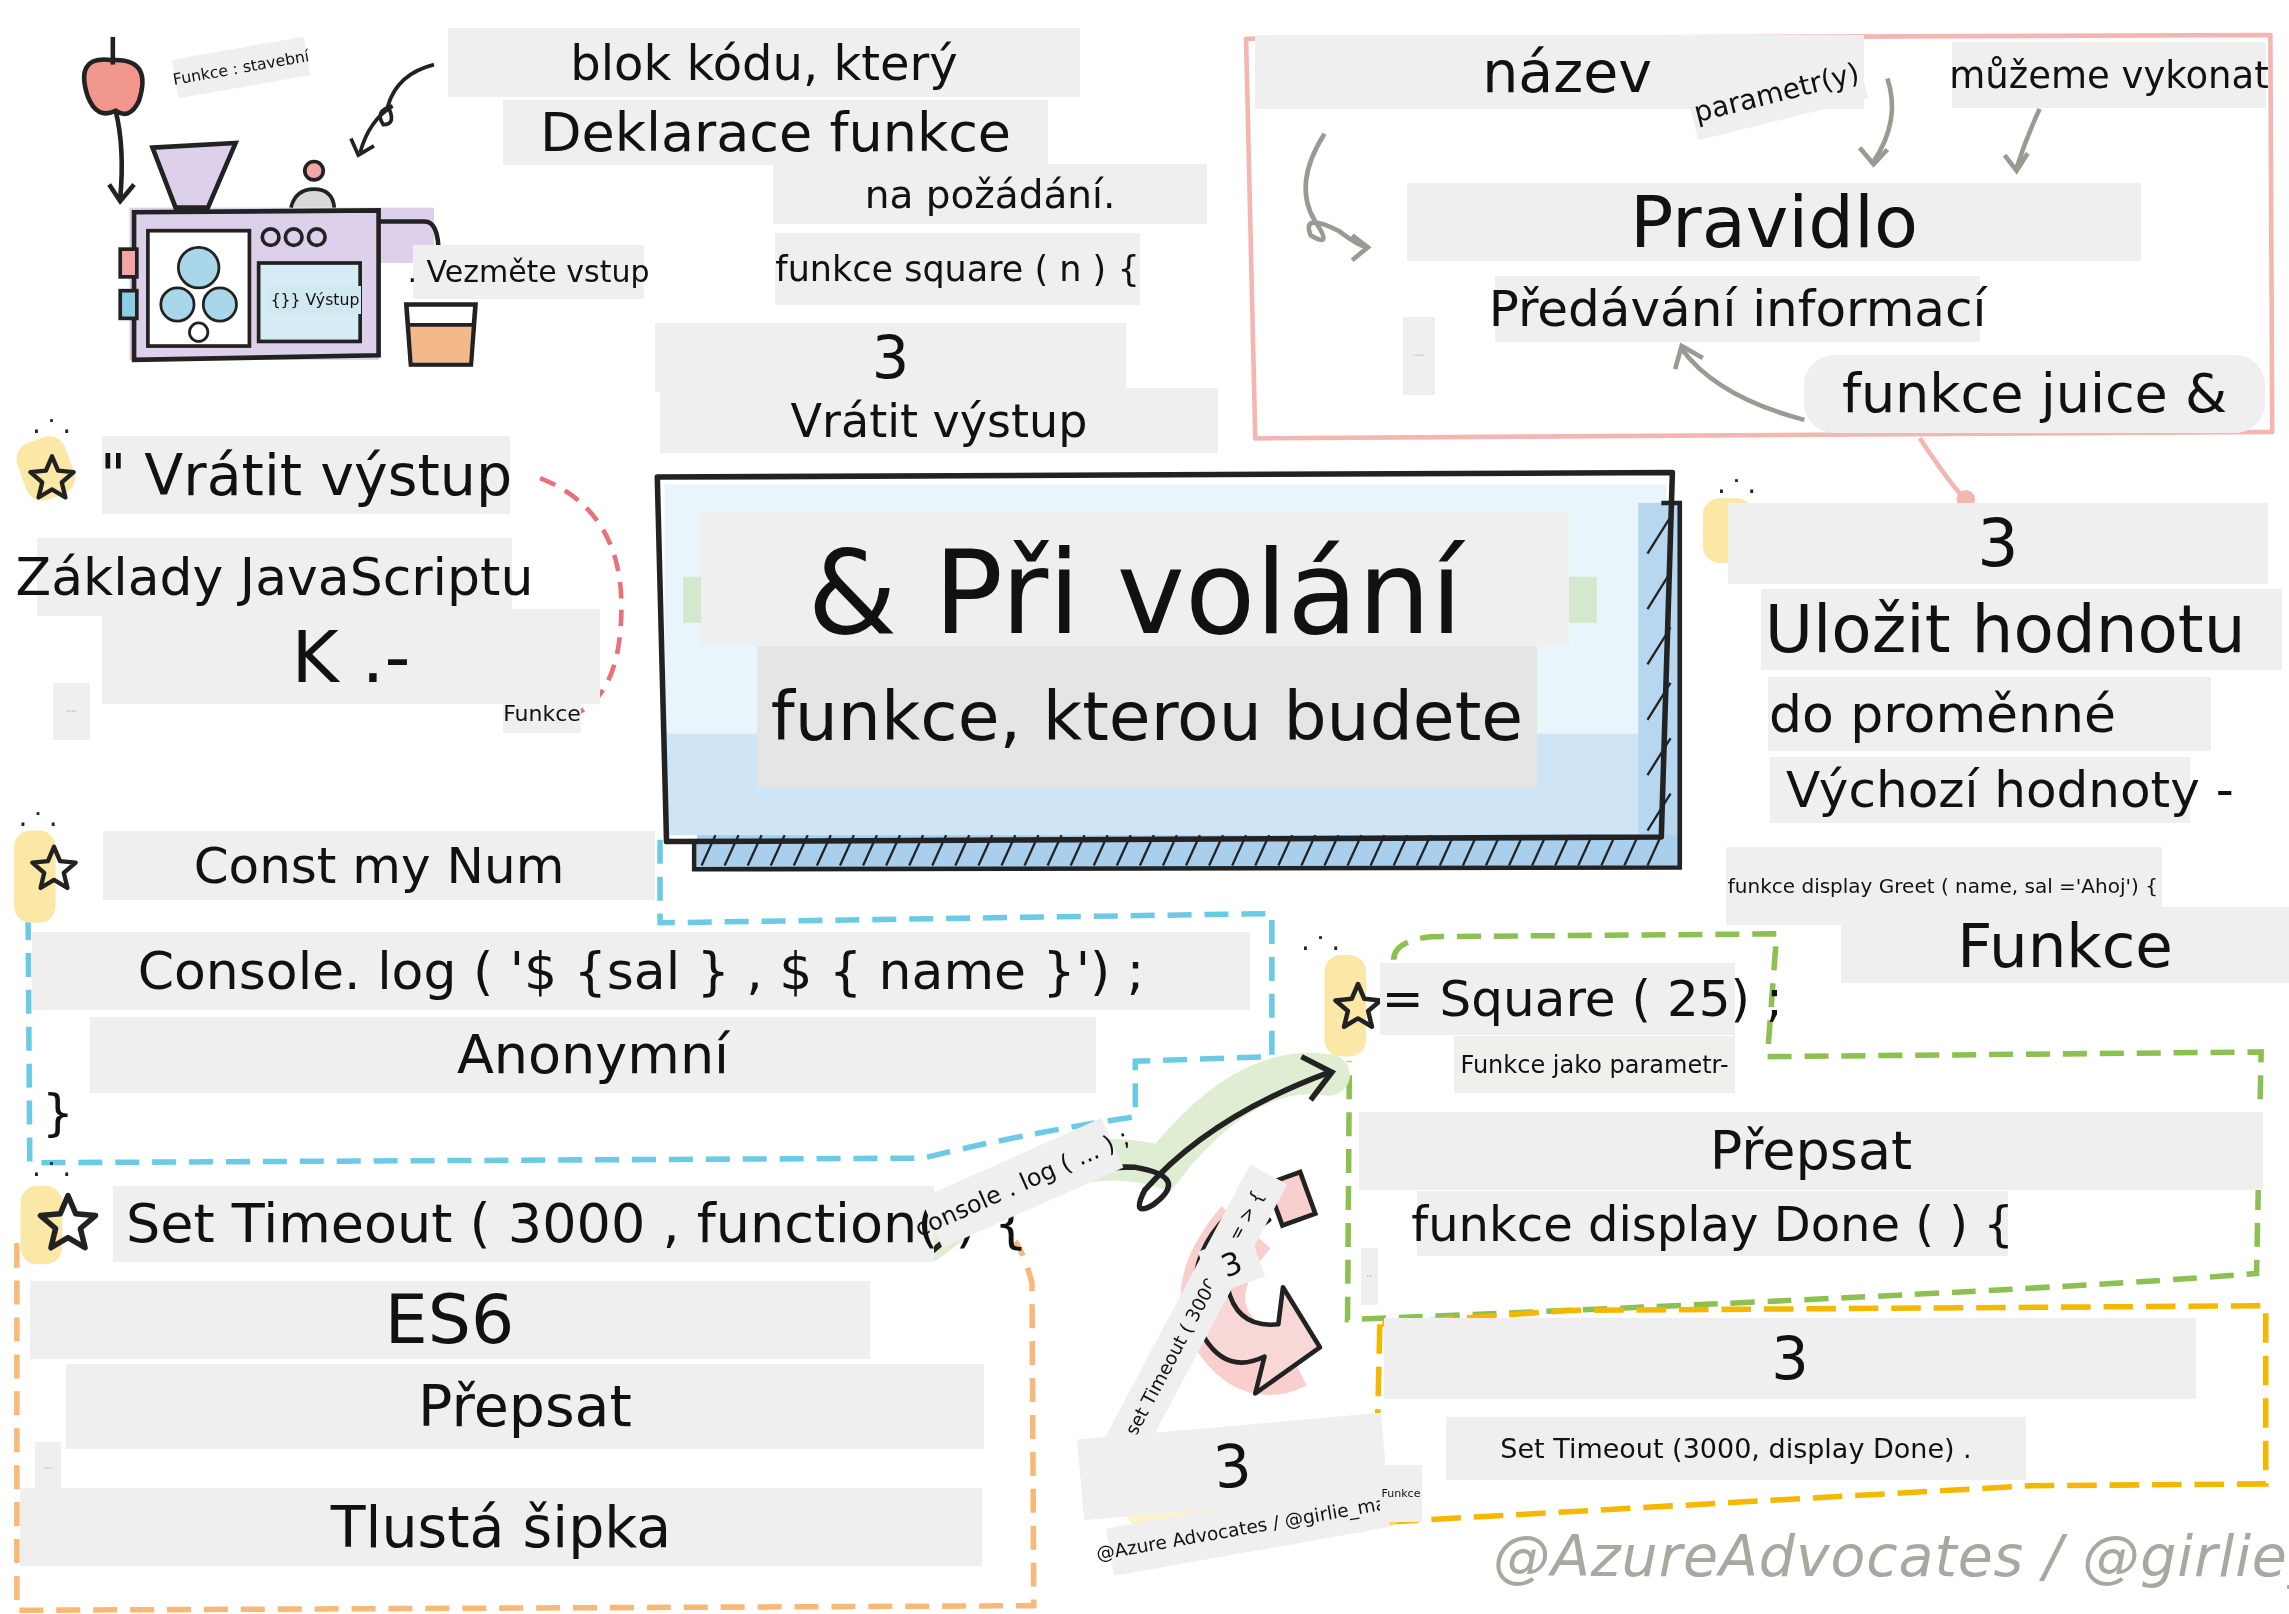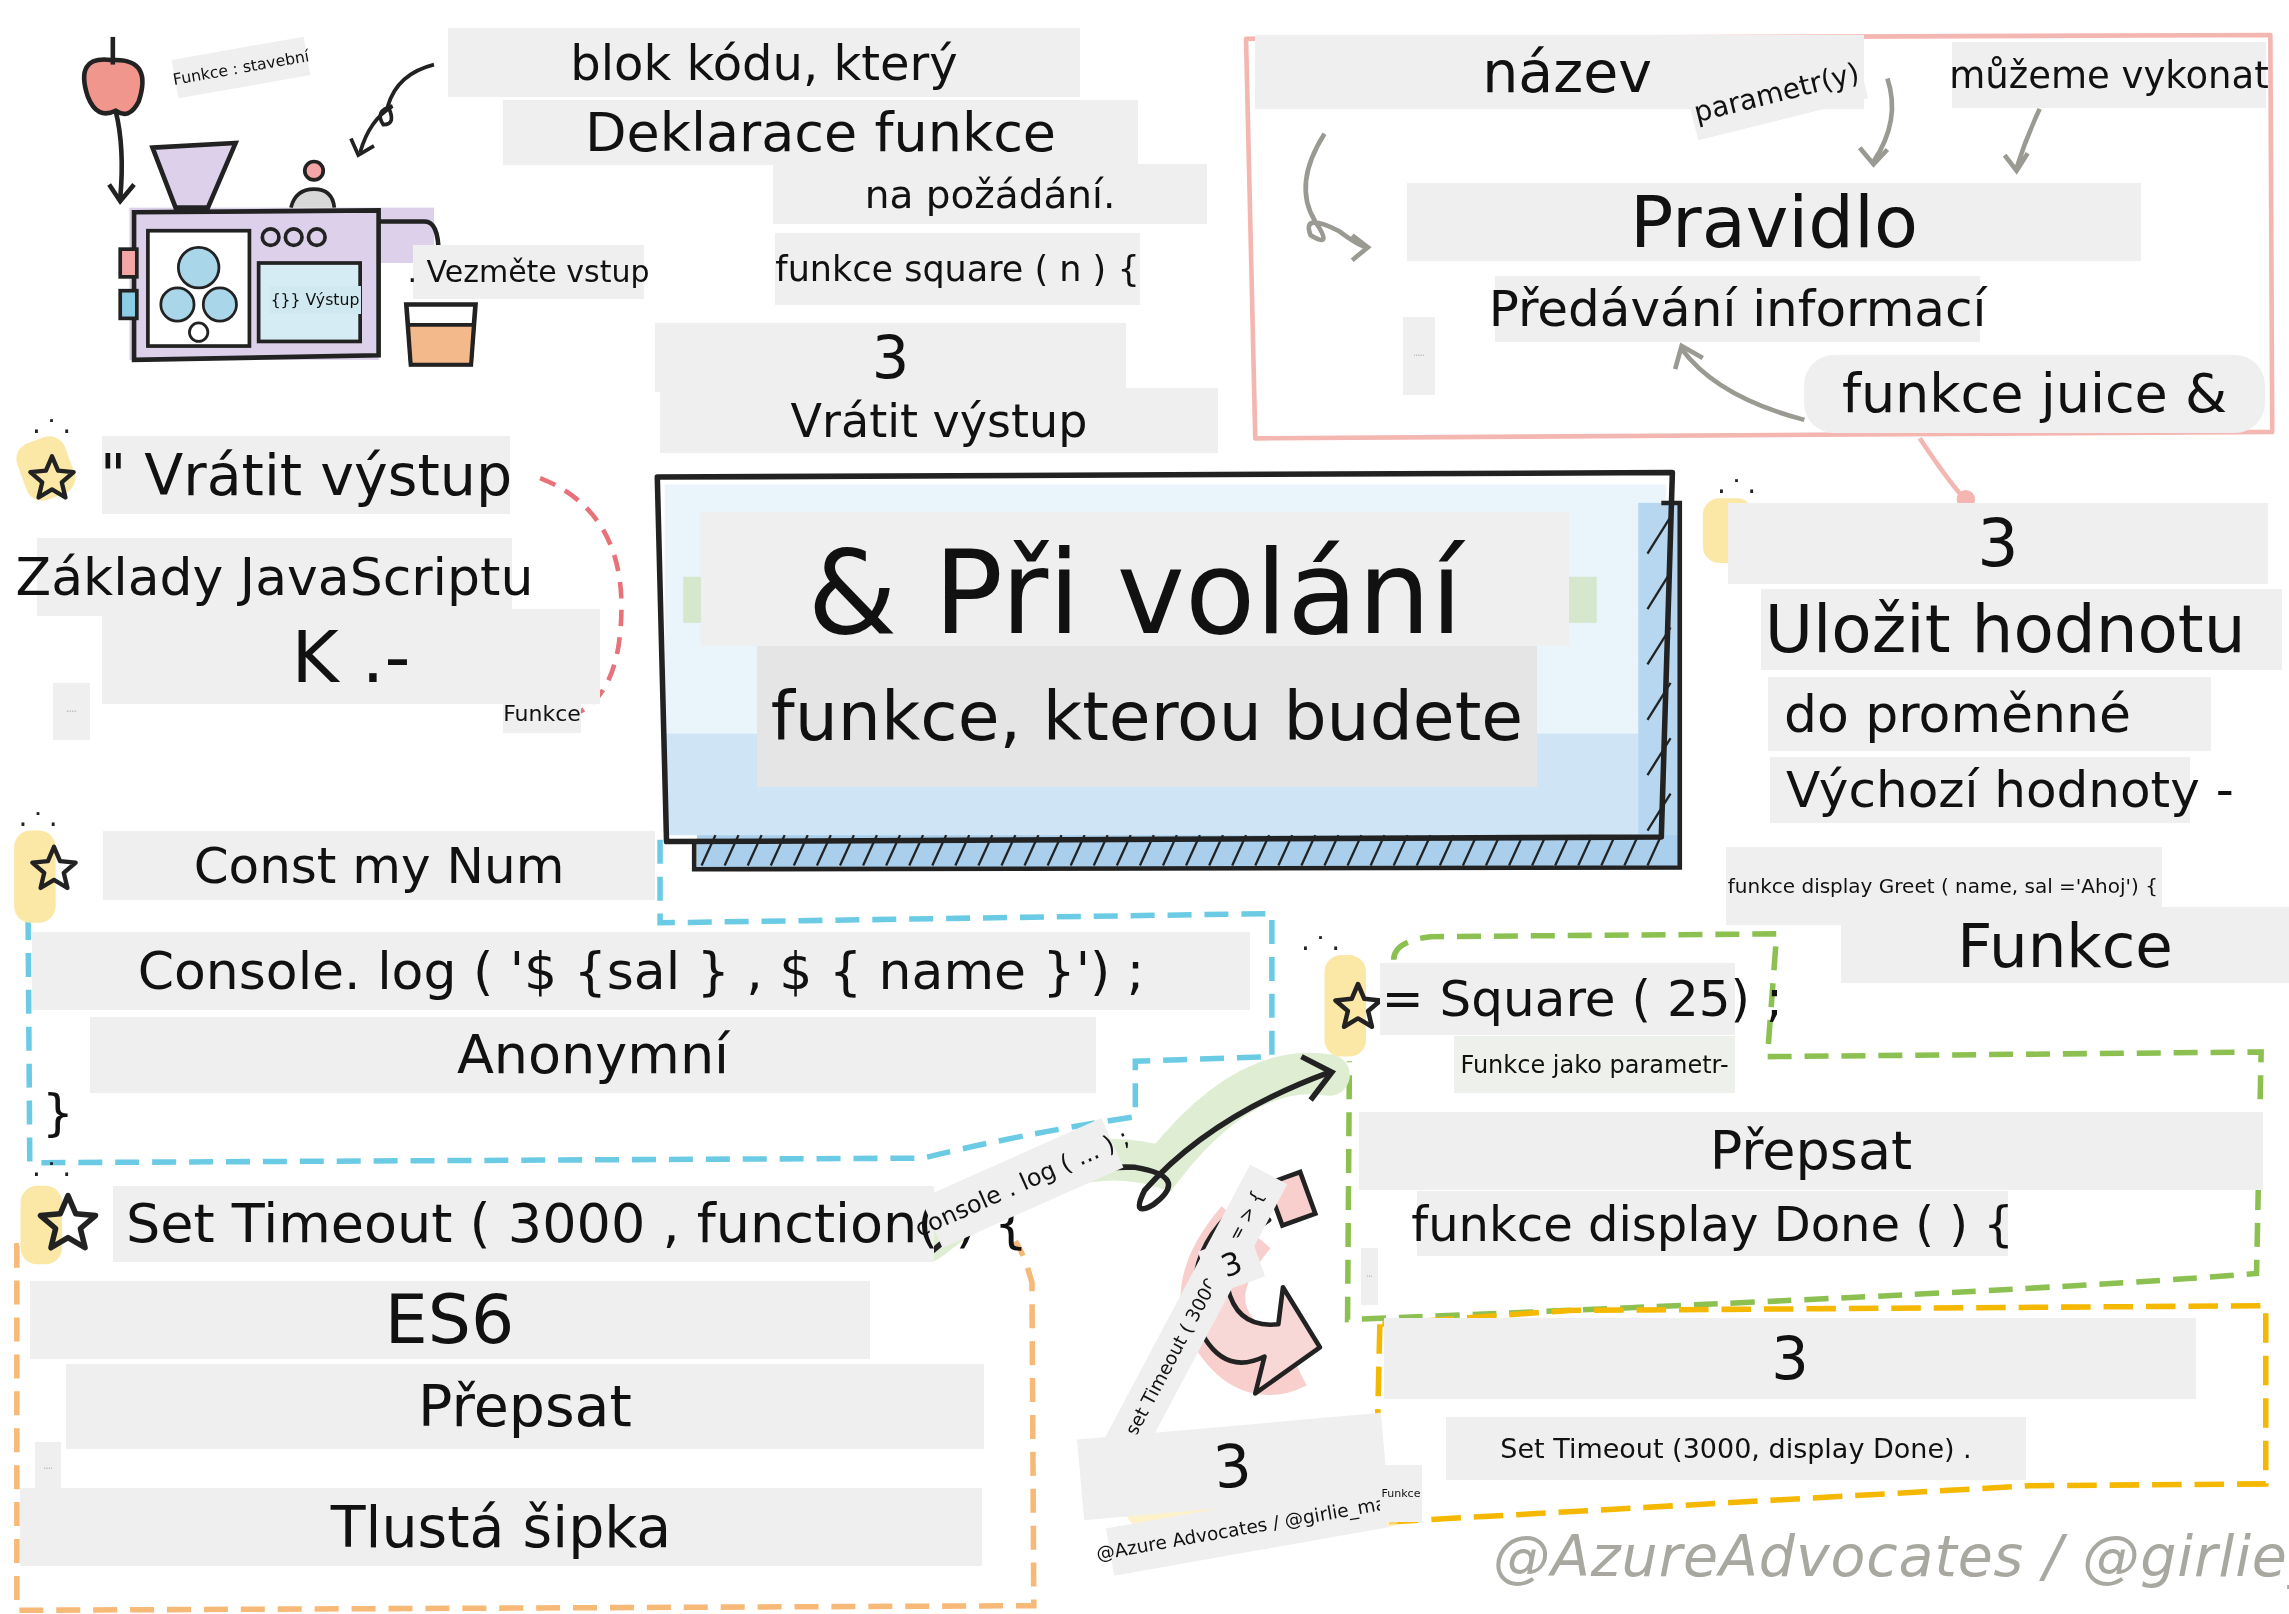--- a/index.html
+++ b/index.html
@@ -152,21 +152,21 @@
   <rect x="1435" y="1035" width="45" height="110" fill="#fbe7a6" rx="18"></rect>
   <rect x="1845" y="540" width="55" height="70" fill="#fbe7a6" rx="18"></rect>
   <rect x="1220" y="1610" width="300" height="45" fill="#fbe7a6" rx="18" opacity="0.6"></rect>
 </svg>
 
 <div class="lbl" style="left:174px;top:48px;width:134px;height:39px;font-size:15.7px;transform:rotate(-10deg);">Funkce : stavební</div>
 <div class="lbl" style="left:269px;top:286px;width:92px;height:28px;font-size:15.7px;background:#d0e8f0;">{}} Výstup</div>
 <div class="lbl" style="left:413px;top:245px;width:231px;height:54px;font-size:30px;">. Vezměte vstup</div>
 
 <div class="lbl" style="left:448px;top:28px;width:632px;height:69px;font-size:48px;">blok kódu, který</div>
-<div class="lbl" style="left:503px;top:100px;width:635px;height:65px;font-size:54px;">Deklarace funkce</div>
+<div class="lbl" style="left:503px;top:100px;width:545px;height:65px;font-size:54px;">Deklarace funkce</div>
 <div class="lbl" style="left:773px;top:164px;width:434px;height:60px;font-size:39px;">na požádání.</div>
 <div class="lbl" style="left:775px;top:233px;width:365px;height:72px;font-size:35px;">funkce square ( n ) {</div>
 <div class="lbl" style="left:655px;top:323px;width:471px;height:69px;font-size:59px;">3</div>
 <div class="lbl" style="left:660px;top:388px;width:558px;height:65px;font-size:46px;">Vrátit výstup</div>
 
 <div class="lbl" style="left:1255px;top:35px;width:609px;height:74px;font-size:57px;justify-content:flex-end;padding-right:212px;box-sizing:border-box;">název</div>
 <div class="lbl" style="left:1689px;top:65px;width:175px;height:55px;font-size:28px;transform:rotate(-14deg);">parametr(y)</div>
 <div class="lbl" style="left:1952px;top:42px;width:314px;height:66px;font-size:37px;">můžeme vykonat</div>
 <div class="lbl" style="left:1407px;top:183px;width:734px;height:78px;font-size:72px;">Pravidlo</div>
 <div class="lbl" style="left:1495px;top:276px;width:485px;height:66px;font-size:50px;">Předávání informací</div>
@@ -182,21 +182,21 @@
 <div class="lbl" style="left:102px;top:609px;width:498px;height:95px;font-size:72px;">K .-</div>
 <div class="lbl" style="left:503px;top:694px;width:78px;height:39px;font-size:22px;">Funkce</div>
 <div class="lbl tiny" style="left:53px;top:683px;width:37px;height:57px;">······</div>
 
 <div class="lbl" style="left:701px;top:512px;width:868px;height:134px;font-size:115px;padding-top:28px;box-sizing:border-box;">&amp; Při volání</div>
 <div class="lbl" style="left:757px;top:646px;width:780px;height:141px;font-size:68px;background:#e5e5e5;">funkce, kterou budete</div>
 
 <div class="dots" style="left:1717px;top:475px;">·˙·</div>
 <div class="lbl" style="left:1728px;top:503px;width:540px;height:81px;font-size:65px;">3</div>
 <div class="lbl left" style="left:1761px;top:589px;width:521px;height:81px;font-size:66px;padding-left:3.7px;">Uložit hodnotu</div>
-<div class="lbl left" style="left:1768px;top:677px;width:443px;height:74px;font-size:52px;padding-left:16px;">do proměnné</div>
+<div class="lbl left" style="left:1768px;top:677px;width:443px;height:74px;font-size:52px;padding-left:1px;">do proměnné</div>
 <div class="lbl left" style="left:1770px;top:757px;width:420px;height:66px;font-size:50px;padding-left:16px;">Výchozí hodnoty -</div>
 <div class="lbl left" style="left:1726px;top:847px;width:436px;height:78px;font-size:20px;padding-left:1.8px;">funkce display Greet ( name, sal ='Ahoj') {</div>
 <div class="lbl" style="left:1841px;top:907px;width:448px;height:76px;font-size:61px;">Funkce</div>
 
 <svg class="star" style="left:28px;top:840px;" width="52" height="57" viewBox="0 0 24 24">
     <path d="M12 2 L14.8 8.6 L22 9.3 L16.5 14 L18.2 21 L12 17.3 L5.8 21 L7.5 14 L2 9.3 L9.2 8.6 Z" fill="none" stroke="#222" stroke-width="2" stroke-linejoin="round"></path>
   </svg>
 <div class="dots" style="left:18.5px;top:808px;">·˙·</div>
 <div class="lbl" style="left:103px;top:831px;width:552px;height:69px;font-size:50px;">Const my Num</div>
 <div class="lbl" style="left:32px;top:932px;width:1218px;height:78px;font-size:52px;">Console. log ( '$ {sal } , $ { name }') ;</div>

